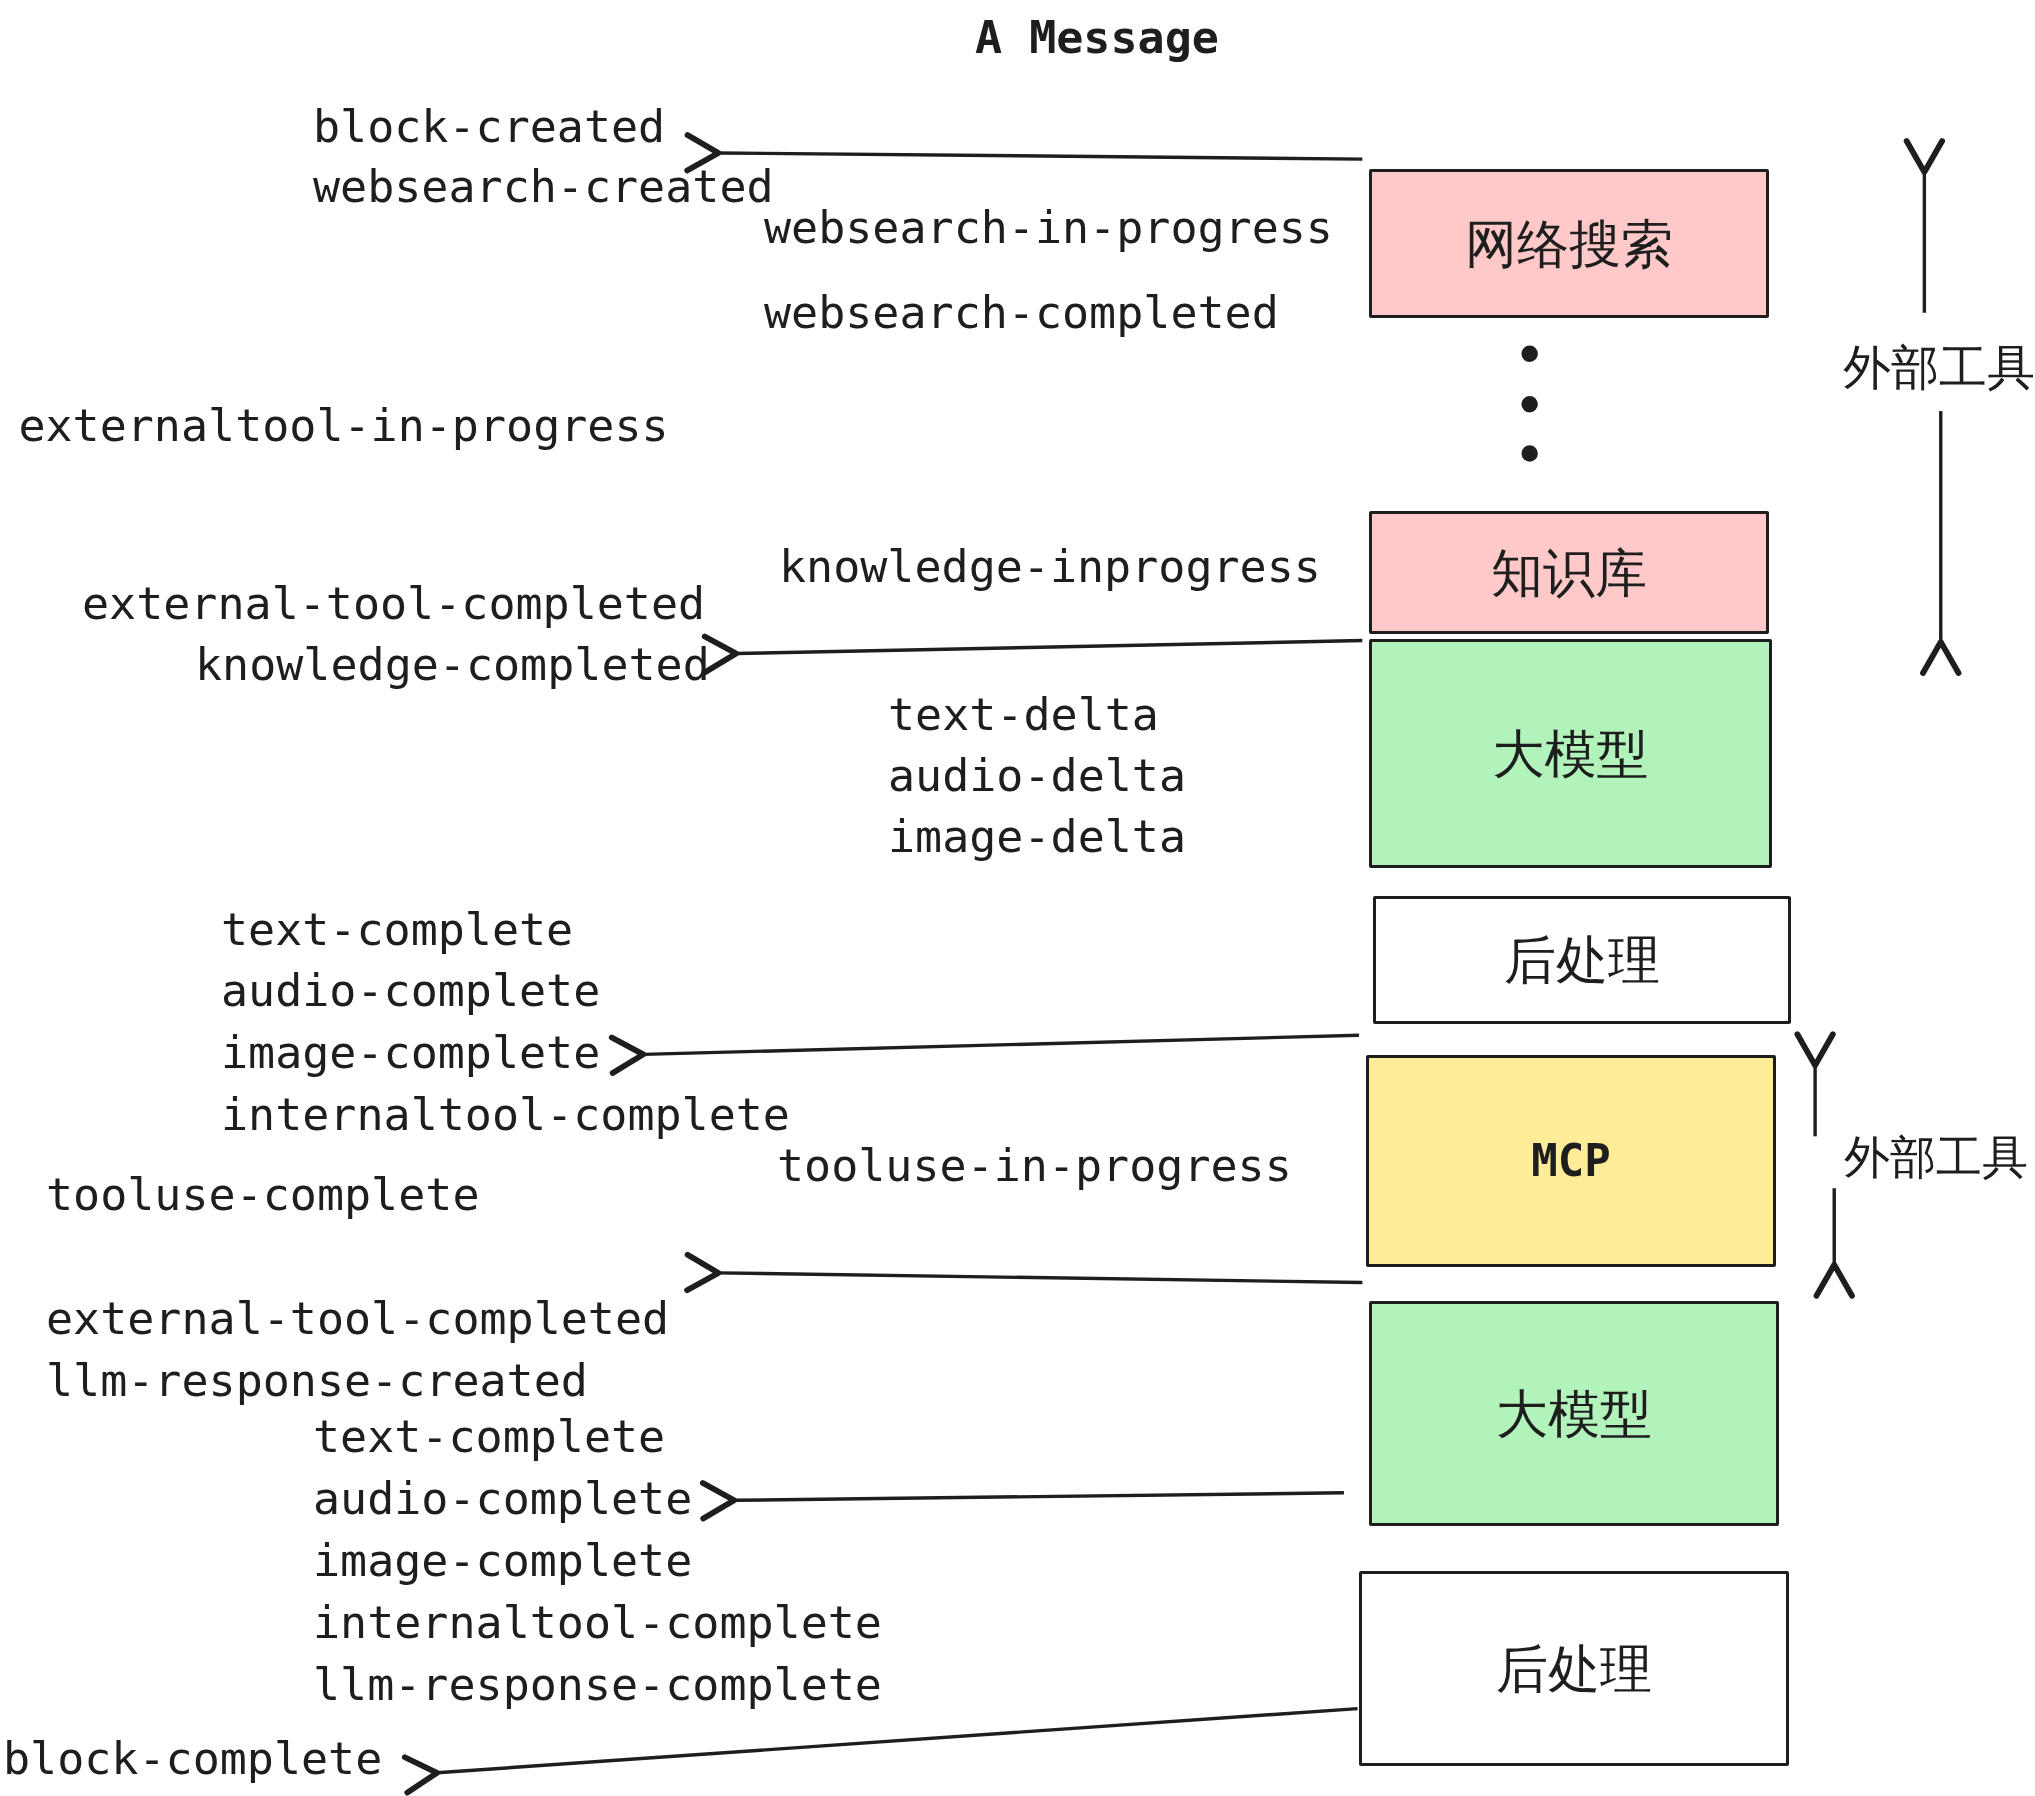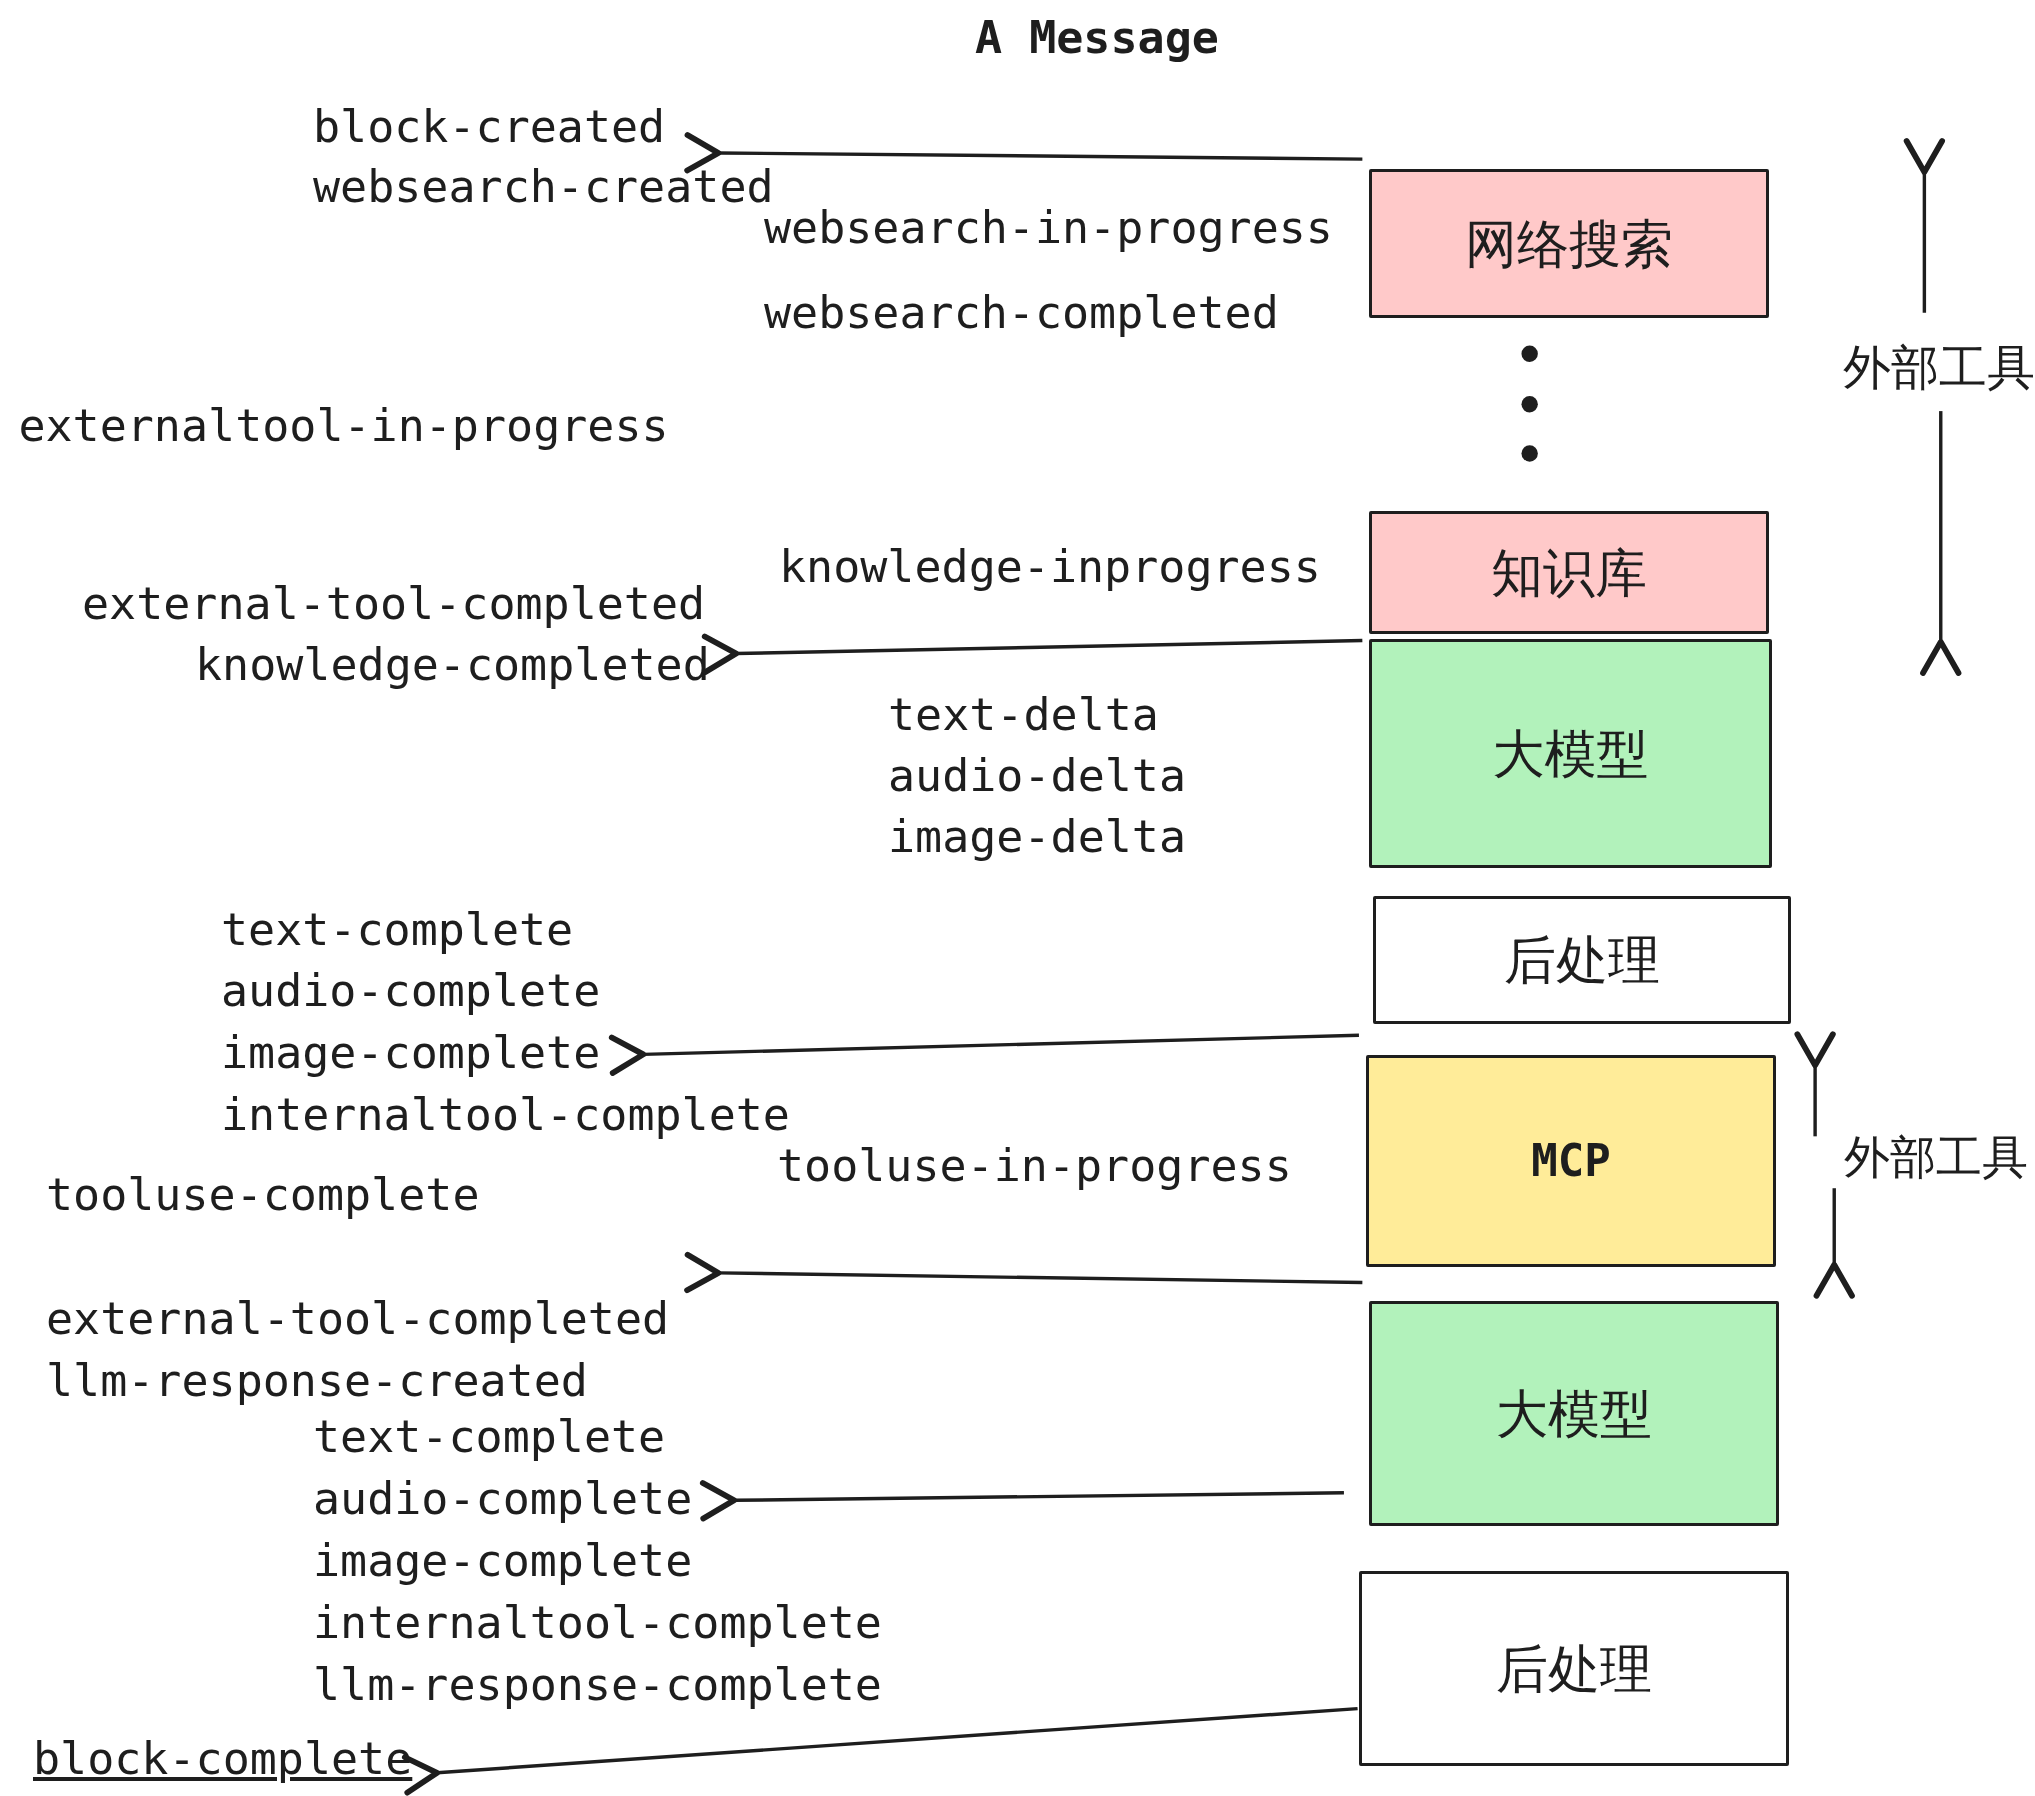--- a/index.html
+++ b/index.html
@@ -71,21 +71,21 @@
   <div class="ev" style="left:221px;top:1092px;">internaltool-complete</div>
   <div class="ev" style="left:777px;top:1143px;">tooluse-in-progress</div>
   <div class="ev" style="left:46px;top:1172px;text-align:right;">tooluse-complete</div>
   <div class="ev" style="left:46px;top:1296px;">external-tool-completed</div>
   <div class="ev" style="left:46px;top:1358px;">llm-response-created</div>
   <div class="ev" style="left:313px;top:1414px;">text-complete</div>
   <div class="ev" style="left:313px;top:1476px;">audio-complete</div>
   <div class="ev" style="left:313px;top:1538px;">image-complete</div>
   <div class="ev" style="left:313px;top:1600px;">internaltool-complete</div>
   <div class="ev" style="left:313px;top:1662px;">llm-response-complete</div>
-  <div class="ev" style="left:33px;top:1736px;text-decoration:underline;">block-complete</div>
+  <div class="ev" style="left:3px;top:1736px;">block-complete</div>
 
   <div class="box" style="left:1369px;top:169px;width:400px;height:149px;background:#ffc9c9;">
     <span class="box-label">网络搜索</span>
   </div>
 
   <div class="box" style="left:1369px;top:511px;width:400px;height:123px;background:#ffc9c9;">
     <span class="box-label">知识库</span>
   </div>
 
   <div class="box" style="left:1369px;top:639px;width:403px;height:229px;background:#b2f2bb;">

